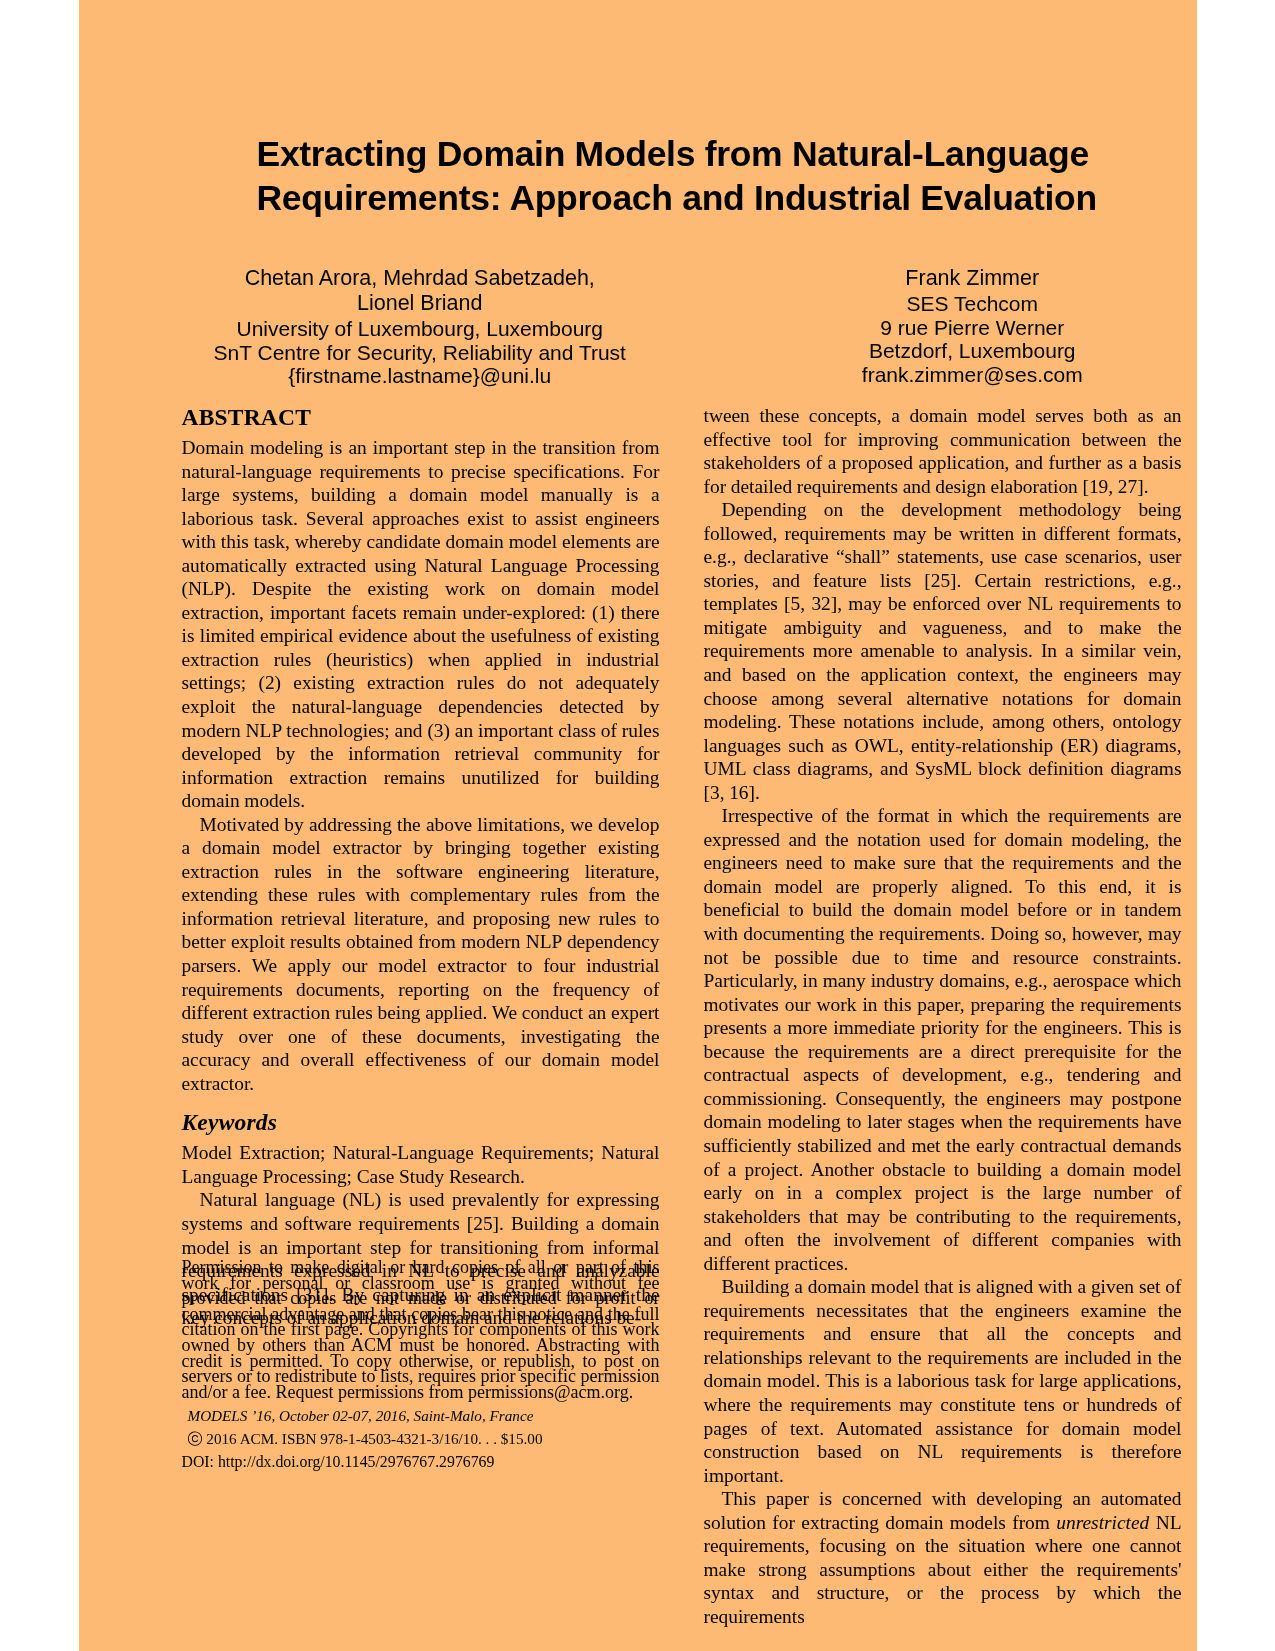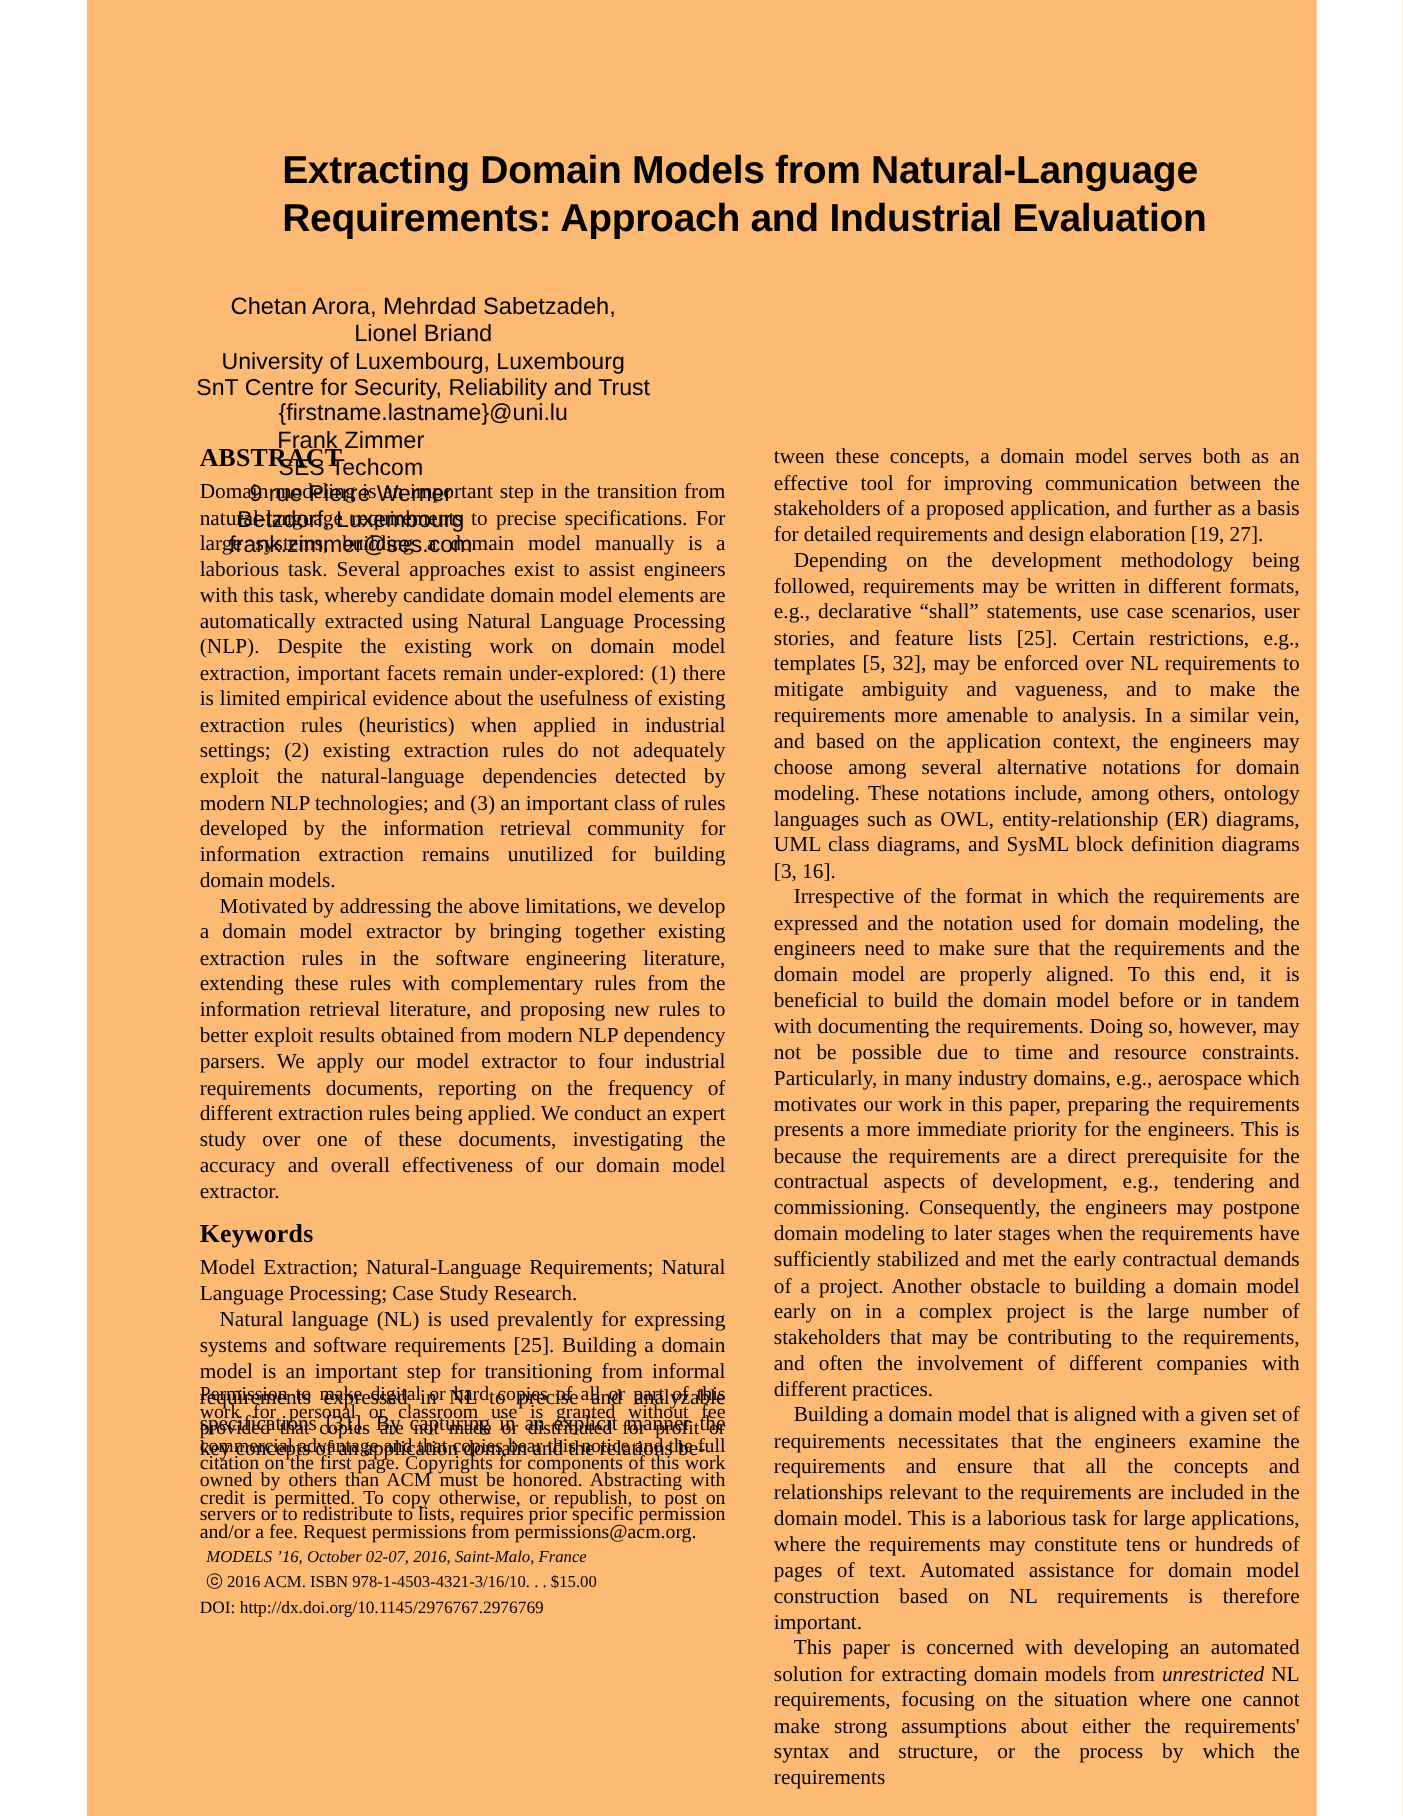--- a/index.html
+++ b/index.html
@@ -37,21 +37,21 @@
     text-align: left;
   }
 
   
   .authors {
     position: absolute;
     left: 100px;
     top: 266px;
     width: 1075px;
     display: flex;
-    flex-direction: column;
+    flex-direction: row;
     align-items: flex-start;
   }
   .author-col {
     flex: 1 1 0;
     text-align: center;
     font-family: "Liberation Sans", "DejaVu Sans", sans-serif;
     color: #000;
   }
   .author-col.left  { padding-right: 40px; }
   .author-col.right { padding-left: 30px; padding-right: 40px; }
@@ -95,20 +95,21 @@
     font-size: 23.5px;
     margin-top: 22px;
     margin-bottom: 8px;
   }
   h2.section-head.numbered .num {
     display: inline-block;
     width: 44px;
   }
   h2.section-head.kw {
     margin-top: 14px;
+    font-style: italic;
   }
 
   p.body {
     font-size: 19.4px;
     line-height: 23.55px;
     text-align: justify;
     margin: 0;
     text-indent: 0;
     hyphens: none;
     word-spacing: -0.2px;

